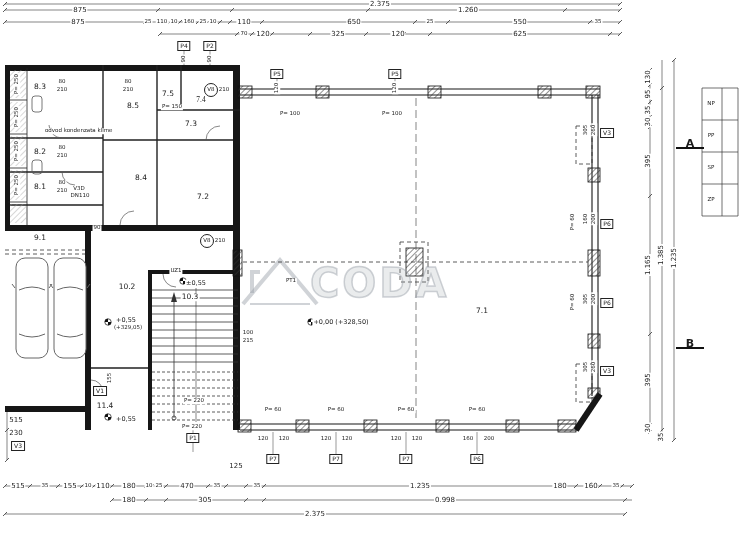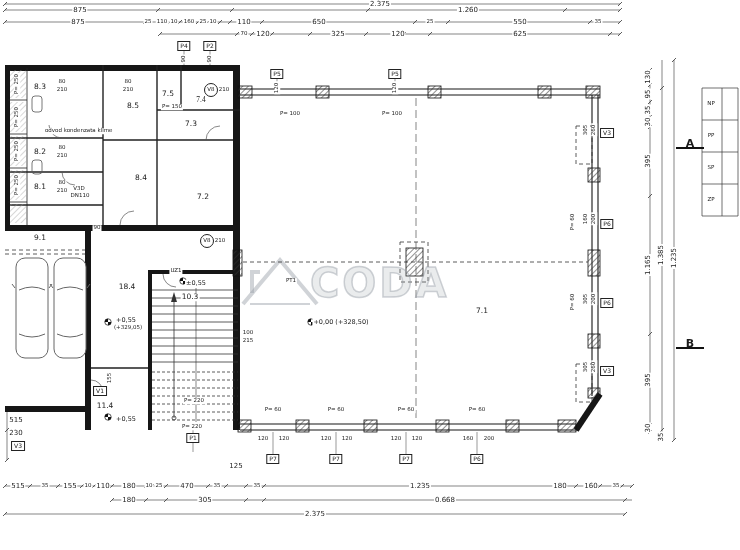--- a/index.html
+++ b/index.html
@@ -179,21 +179,21 @@
       <div class="lbl k-d" style="left: 80px; top: 10px;">875</div>
       <div class="lbl k-d" style="left: 468px; top: 10px;">1.260</div>
       <div class="lbl k-d" style="left: 78px; top: 22px;">875</div>
       <div class="lbl k-t" style="left: 148px; top: 22px;">25</div>
       <div class="lbl k-t" style="left: 162px; top: 22px;">110</div>
       <div class="lbl k-t" style="left: 174px; top: 22px;">10</div>
       <div class="lbl k-t" style="left: 189px; top: 22px;">160</div>
       <div class="lbl k-t" style="left: 203px; top: 22px;">25</div>
       <div class="lbl k-t" style="left: 213px; top: 22px;">10</div>
       <div class="lbl k-d" style="left: 244px; top: 22px;">110</div>
-      <div class="lbl k-d" style="left: 319px; top: 22px;">650</div>
+      <div class="lbl k-d" style="left: 354px; top: 22px;">650</div>
       <div class="lbl k-t" style="left: 430px; top: 22px;">25</div>
       <div class="lbl k-d" style="left: 520px; top: 22px;">550</div>
       <div class="lbl k-t" style="left: 598px; top: 22px;">35</div>
       <div class="lbl k-t" style="left: 244px; top: 34px;">70</div>
       <div class="lbl k-d" style="left: 263px; top: 34px;">120</div>
       <div class="lbl k-d" style="left: 338px; top: 34px;">325</div>
       <div class="lbl k-d" style="left: 398px; top: 34px;">120</div>
       <div class="lbl k-d" style="left: 520px; top: 34px;">625</div>
       <div class="lbl k-d" style="left: 18px; top: 486px;">515</div>
       <div class="lbl k-t" style="left: 45px; top: 486px;">35</div>
@@ -206,21 +206,21 @@
       <div class="lbl k-d" style="left: 187px; top: 486px;">470</div>
       <div class="lbl k-t" style="left: 217px; top: 486px;">35</div>
       <div class="lbl k-d" style="left: 236px; top: 466px;">125</div>
       <div class="lbl k-t" style="left: 257px; top: 486px;">35</div>
       <div class="lbl k-d" style="left: 420px; top: 486px;">1.235</div>
       <div class="lbl k-d" style="left: 560px; top: 486px;">180</div>
       <div class="lbl k-d" style="left: 591px; top: 486px;">160</div>
       <div class="lbl k-t" style="left: 616px; top: 486px;">35</div>
       <div class="lbl k-d" style="left: 129px; top: 500px;">180</div>
       <div class="lbl k-d" style="left: 205px; top: 500px;">305</div>
-      <div class="lbl k-d" style="left: 445px; top: 500px;">0.668</div>
+      <div class="lbl k-d" style="left: 445px; top: 500px;">0.998</div>
       <div class="lbl k-d" style="left: 315px; top: 514px;">2.375</div>
       <div class="lbl k-d" style="left: 16px; top: 420px;">515</div>
       <div class="lbl k-d" style="left: 16px; top: 433px;">230</div>
       <div class="lbl k-box" style="left: 18px; top: 446px;">V3</div>
       <div class="lbl k-dv" style="left: 648px; top: 77px;">130</div>
       <div class="lbl k-dv" style="left: 648px; top: 94px;">95</div>
       <div class="lbl k-dv" style="left: 648px; top: 110px;">35</div>
       <div class="lbl k-dv" style="left: 648px; top: 122px;">30</div>
       <div class="lbl k-dv" style="left: 648px; top: 161px;">395</div>
       <div class="lbl k-dv" style="left: 648px; top: 265px;">1.165</div>
@@ -238,21 +238,21 @@
       <div class="lbl k-r" style="left: 40px; top: 87px;">8.3</div>
       <div class="lbl k-r" style="left: 40px; top: 152px;">8.2</div>
       <div class="lbl k-r" style="left: 40px; top: 187px;">8.1</div>
       <div class="lbl k-r" style="left: 40px; top: 238px;">9.1</div>
       <div class="lbl k-r" style="left: 133px; top: 106px;">8.5</div>
       <div class="lbl k-r" style="left: 141px; top: 178px;">8.4</div>
       <div class="lbl k-r" style="left: 168px; top: 94px;">7.5</div>
       <div class="lbl k-r" style="left: 201px; top: 100px; font-family: Liberation Serif, serif;">7.4</div>
       <div class="lbl k-r" style="left: 191px; top: 124px;">7.3</div>
       <div class="lbl k-r" style="left: 203px; top: 197px;">7.2</div>
-      <div class="lbl k-r" style="left: 127px; top: 287px;">18.4</div>
+      <div class="lbl k-r" style="left: 127px; top: 287px;">10.2</div>
       <div class="lbl k-r" style="left: 190px; top: 297px;">10.3</div>
       <div class="lbl k-r" style="left: 105px; top: 406px;">11.4</div>
       <div class="lbl k-r" style="left: 482px; top: 311px;">7.1</div>
       <div class="lbl k-tl" style="left: 44px; top: 131px;">odvod kondenzata klime</div>
       <div class="lbl k-t" style="left: 79px; top: 189px;">V3D</div>
       <div class="lbl k-t" style="left: 80px; top: 196px;">DN110</div>
       <div class="lbl k-t" style="left: 172px; top: 107px;">P= 150</div>
       <div class="lbl k-t" style="left: 224px; top: 90px;">210</div>
       <div class="lbl k-t" style="left: 220px; top: 241px;">210</div>
       <div class="lbl k-t" style="left: 176px; top: 271px;">UZ1</div>

